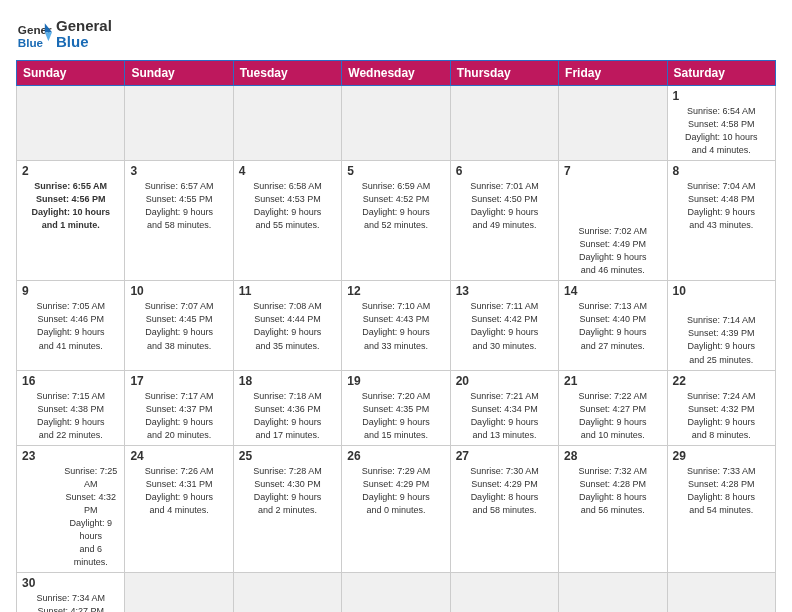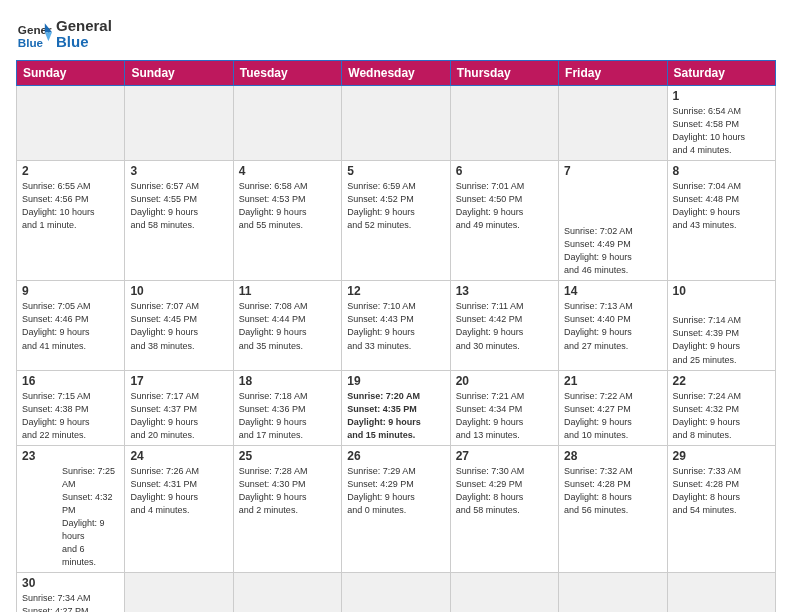--- a/index.html
+++ b/index.html
@@ -67,20 +67,21 @@
     .day-number {
       font-size: 12px;
       font-weight: bold;
       display: block;
       margin-bottom: 2px;
     }
     .day-info {
       font-size: 9px;
       line-height: 1.45;
       color: #333;
+      text-align: center;
     }
     .last-row td {
       background: #f0f0f0;
     }
     .last-row td.has-data {
       background: #fff;
     }
   </style>
 </head>
 <body>
@@ -128,21 +129,21 @@
           <span class="day-number">1</span>
           <div class="day-info" style="white-space: pre-line;">Sunrise: 6:54 AM
 Sunset: 4:58 PM
 Daylight: 10 hours
 and 4 minutes.</div>
         </td>
       </tr>
       <tr>
         <td>
           <span class="day-number">2</span>
-          <div class="day-info" style="white-space: pre-line;">Sunrise: 6:55 AM
+          <div class="day-info" style="white-space: pre-line; font-weight: bold;">Sunrise: 6:55 AM
 Sunset: 4:56 PM
 Daylight: 10 hours
 and 1 minute.</div>
         </td>
         <td>
           <span class="day-number">3</span>
           <div class="day-info" style="white-space: pre-line;">Sunrise: 6:57 AM
 Sunset: 4:55 PM
 Daylight: 9 hours
 and 58 minutes.</div>
@@ -251,21 +252,21 @@
         </td>
         <td>
           <span class="day-number">18</span>
           <div class="day-info" style="white-space: pre-line;">Sunrise: 7:18 AM
 Sunset: 4:36 PM
 Daylight: 9 hours
 and 17 minutes.</div>
         </td>
         <td>
           <span class="day-number">19</span>
-          <div class="day-info" style="white-space: pre-line; font-weight: bold;">Sunrise: 7:20 AM
+          <div class="day-info" style="white-space: pre-line;">Sunrise: 7:20 AM
 Sunset: 4:35 PM
 Daylight: 9 hours
 and 15 minutes.</div>
         </td>
         <td>
           <span class="day-number">20</span>
           <div class="day-info" style="white-space: pre-line;">Sunrise: 7:21 AM
 Sunset: 4:34 PM
 Daylight: 9 hours
 and 13 minutes.</div>

